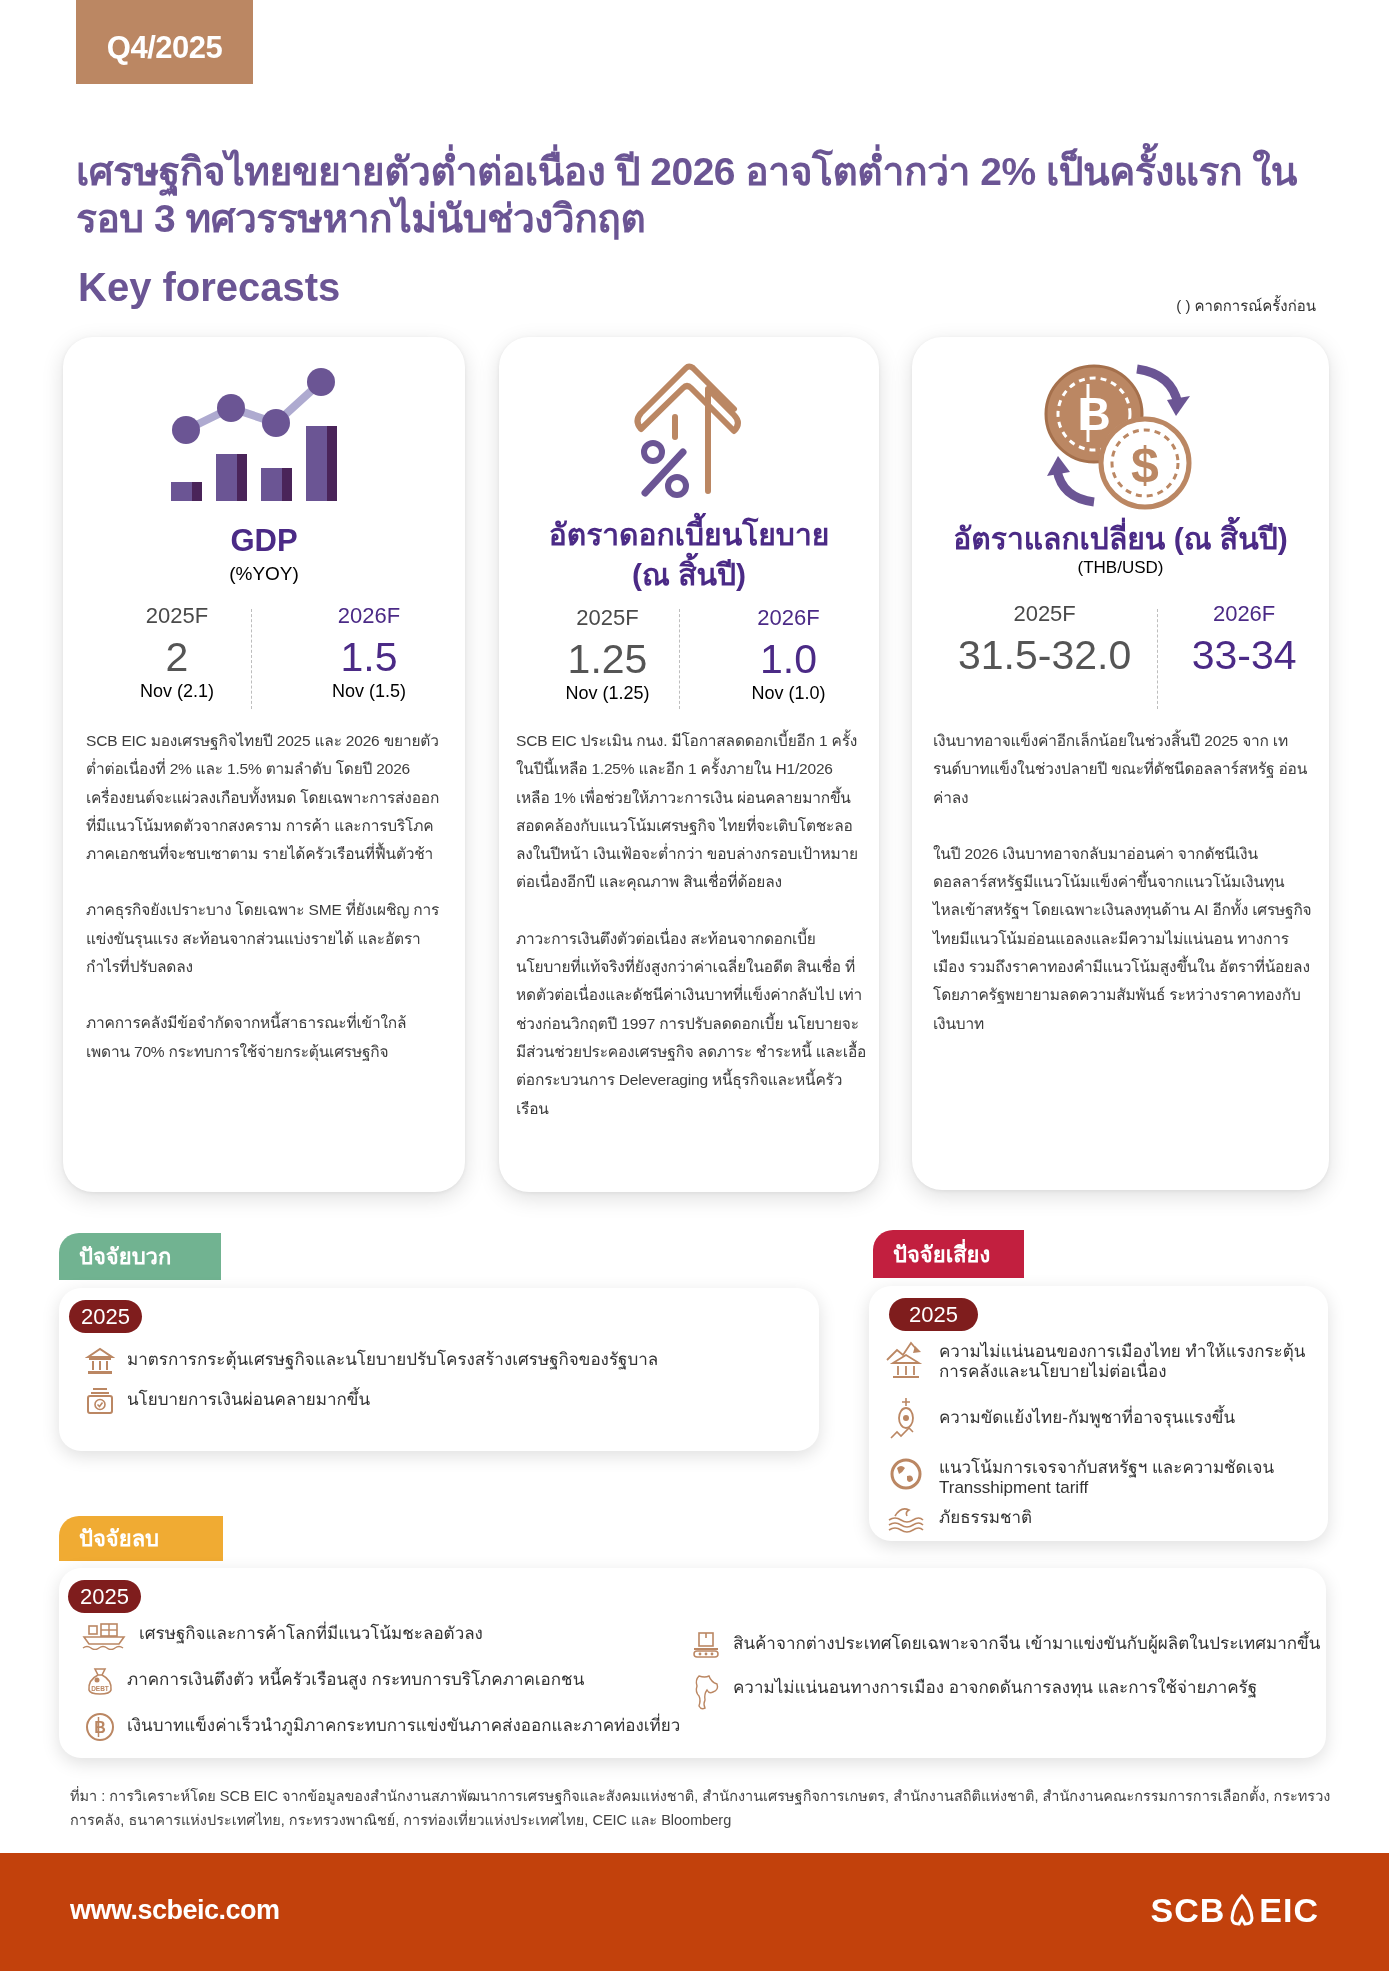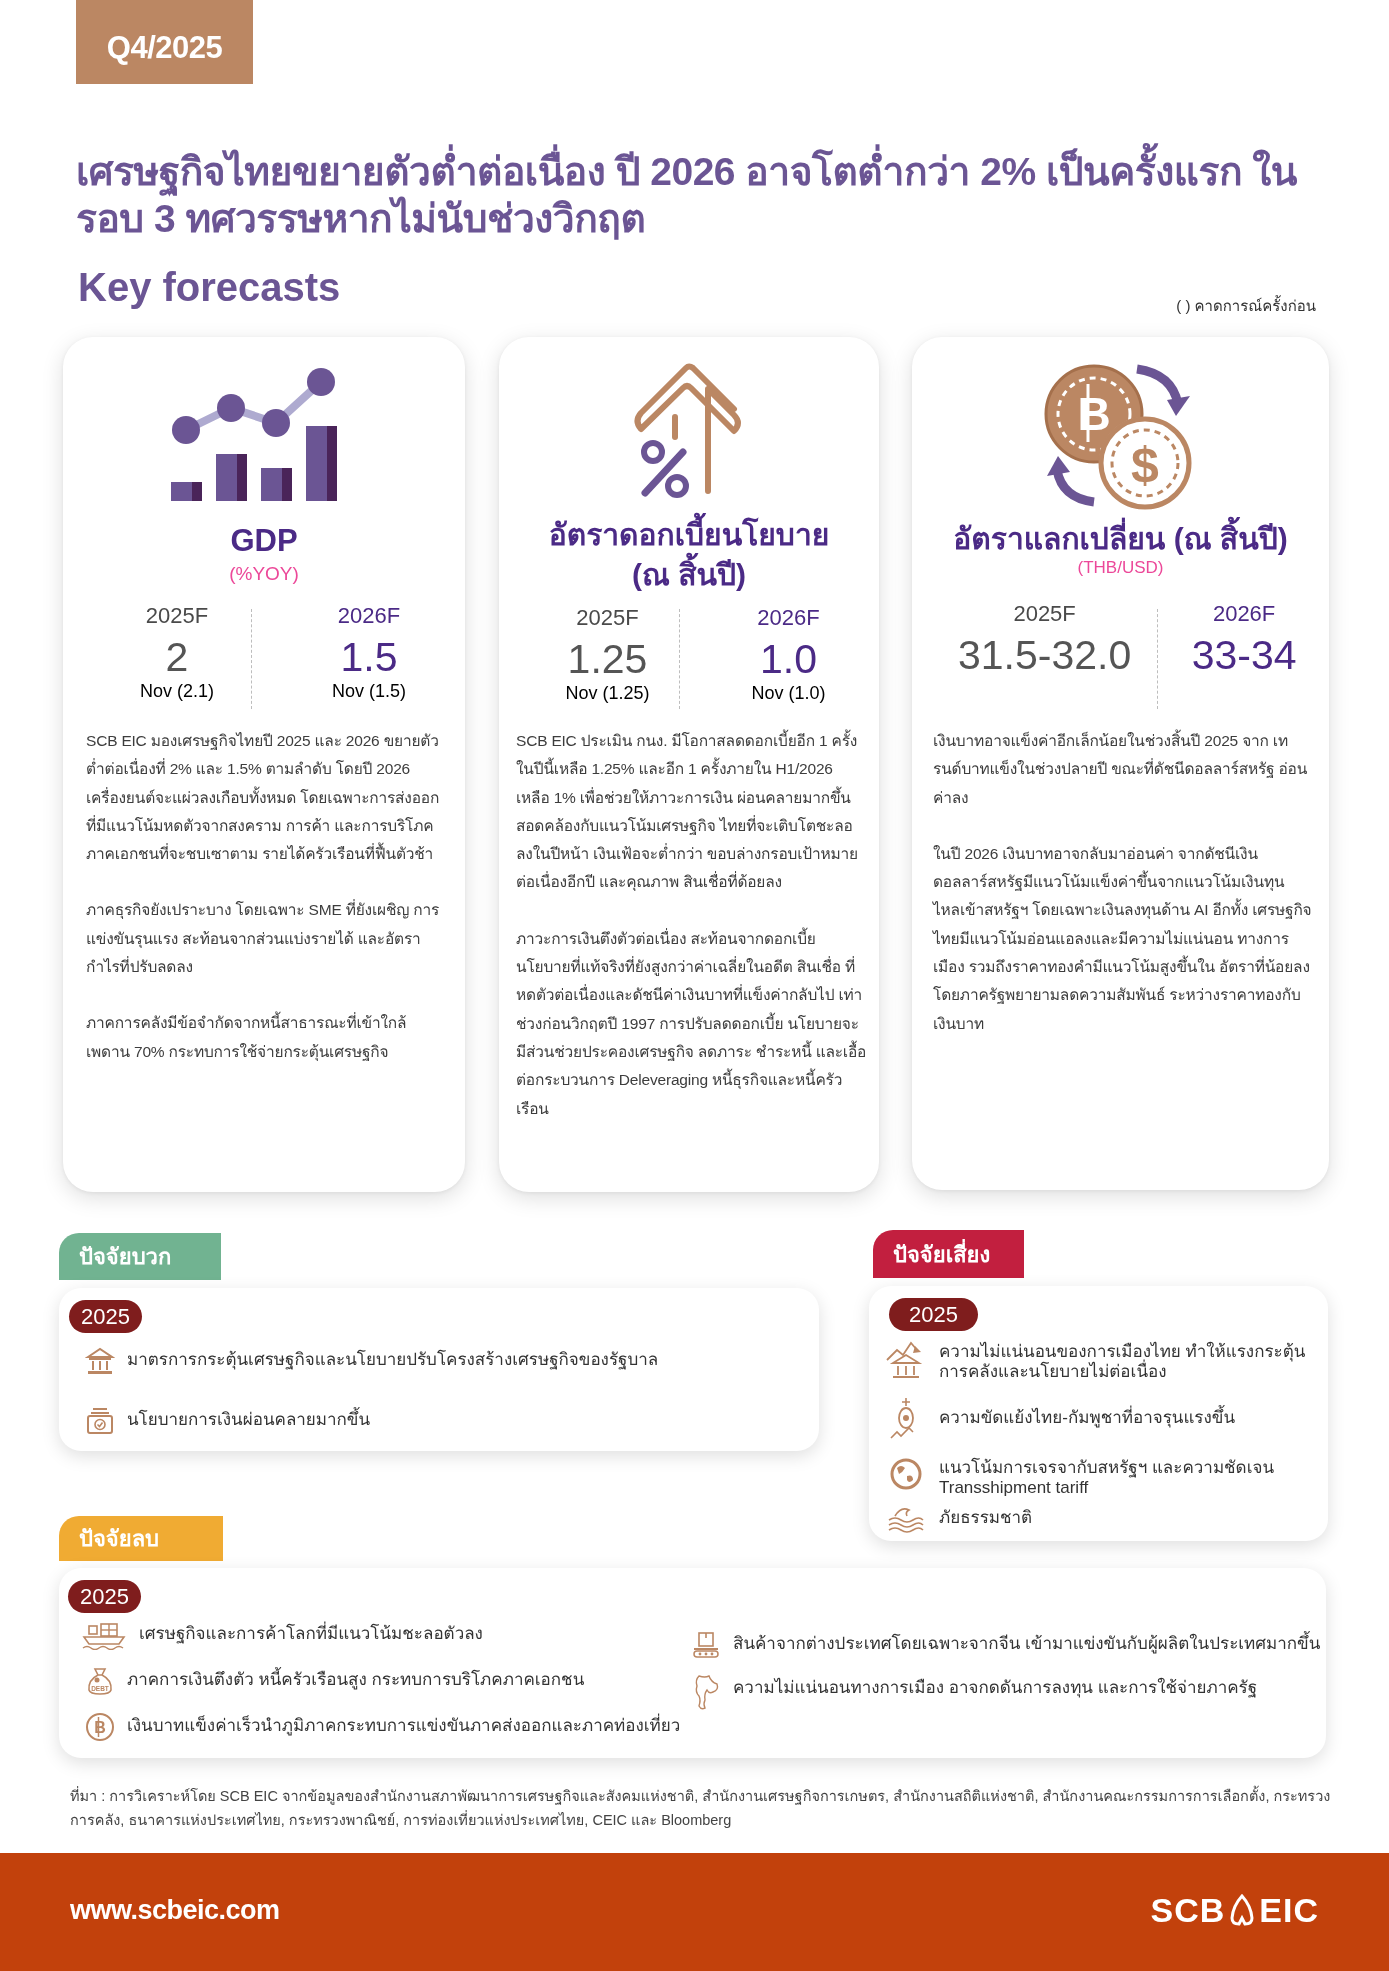--- a/index.html
+++ b/index.html
@@ -13,21 +13,21 @@
   .subhead { position: absolute; left: 78px; top: 265px; color: #6b5594; font-weight: bold; font-size: 40px; }
   .prev-note { position: absolute; right: 73px; top: 294px; font-size: 15px; color: #333; }
 
   .card { position: absolute; background: #fff; border-radius: 30px; box-shadow: 0 6px 22px rgba(0,0,0,0.13), 0 1px 4px rgba(0,0,0,0.06); }
   .card1 { left: 63px; top: 337px; width: 402px; height: 855px; }
   .card2 { left: 499px; top: 337px; width: 380px; height: 855px; }
   .card3 { left: 912px; top: 337px; width: 417px; height: 853px; }
 
   .card .icon { position: absolute; }
   .card-title { position: absolute; left: 0; right: 0; text-align: center; color: #4b2a86; font-weight: bold; }
-  .card-unit { position: absolute; left: 0; right: 0; text-align: center; font-size: 19px; color: #ec4899; }
+  .card-unit { position: absolute; left: 0; right: 0; text-align: center; font-size: 19px; color: #000000; }
 
   .cols { position: absolute; left: 0; right: 0; display: flex; padding-left: 18px; }
   .col { flex: 1; text-align: center; }
   .yr { font-size: 22px; color: #4a4a4a; }
   .yr.f { color: #4b2a86; }
   .val { font-size: 41px; color: #555; line-height: 48px; margin-top: 4px; }
   .val.f { color: #4b2a86; }
   .prev { font-size: 18px; color: #000000; }
   .divider { position: absolute; width: 0; border-left: 1.5px dashed #bdbdbd; }
 
@@ -178,21 +178,21 @@
     <svg class="ic" viewBox="0 0 30 30">
       <path d="M3,11 L15,3 L27,11 Z" fill="none" stroke="#bb8763" stroke-width="2"></path>
       <line x1="4" y1="13" x2="26" y2="13" stroke="#bb8763" stroke-width="2"></line>
       <line x1="8" y1="15" x2="8" y2="24" stroke="#bb8763" stroke-width="2"></line>
       <line x1="15" y1="15" x2="15" y2="24" stroke="#bb8763" stroke-width="2"></line>
       <line x1="22" y1="15" x2="22" y2="24" stroke="#bb8763" stroke-width="2"></line>
       <rect x="3" y="25" width="24" height="3" fill="#bb8763"></rect>
     </svg>
     <span class="txt">มาตรการกระตุ้นเศรษฐกิจและนโยบายปรับโครงสร้างเศรษฐกิจของรัฐบาล</span>
   </div>
-  <div class="item" style="left:26px; top:98px;margin-top:20px;">
+  <div class="item" style="left:26px; top:98px;">
     <svg class="ic" viewBox="0 0 30 30">
       <line x1="8" y1="3" x2="22" y2="3" stroke="#bb8763" stroke-width="2"></line>
       <line x1="6" y1="7" x2="24" y2="7" stroke="#bb8763" stroke-width="2"></line>
       <rect x="3" y="10" width="24" height="17" rx="2" fill="none" stroke="#bb8763" stroke-width="2"></rect>
       <circle cx="15" cy="18.5" r="5" fill="none" stroke="#bb8763" stroke-width="1.6"></circle>
       <polyline points="12.5,18.5 14.5,20.5 17.5,16.5" fill="none" stroke="#bb8763" stroke-width="1.6"></polyline>
     </svg>
     <span class="txt">นโยบายการเงินผ่อนคลายมากขึ้น</span>
   </div>
 </div>

